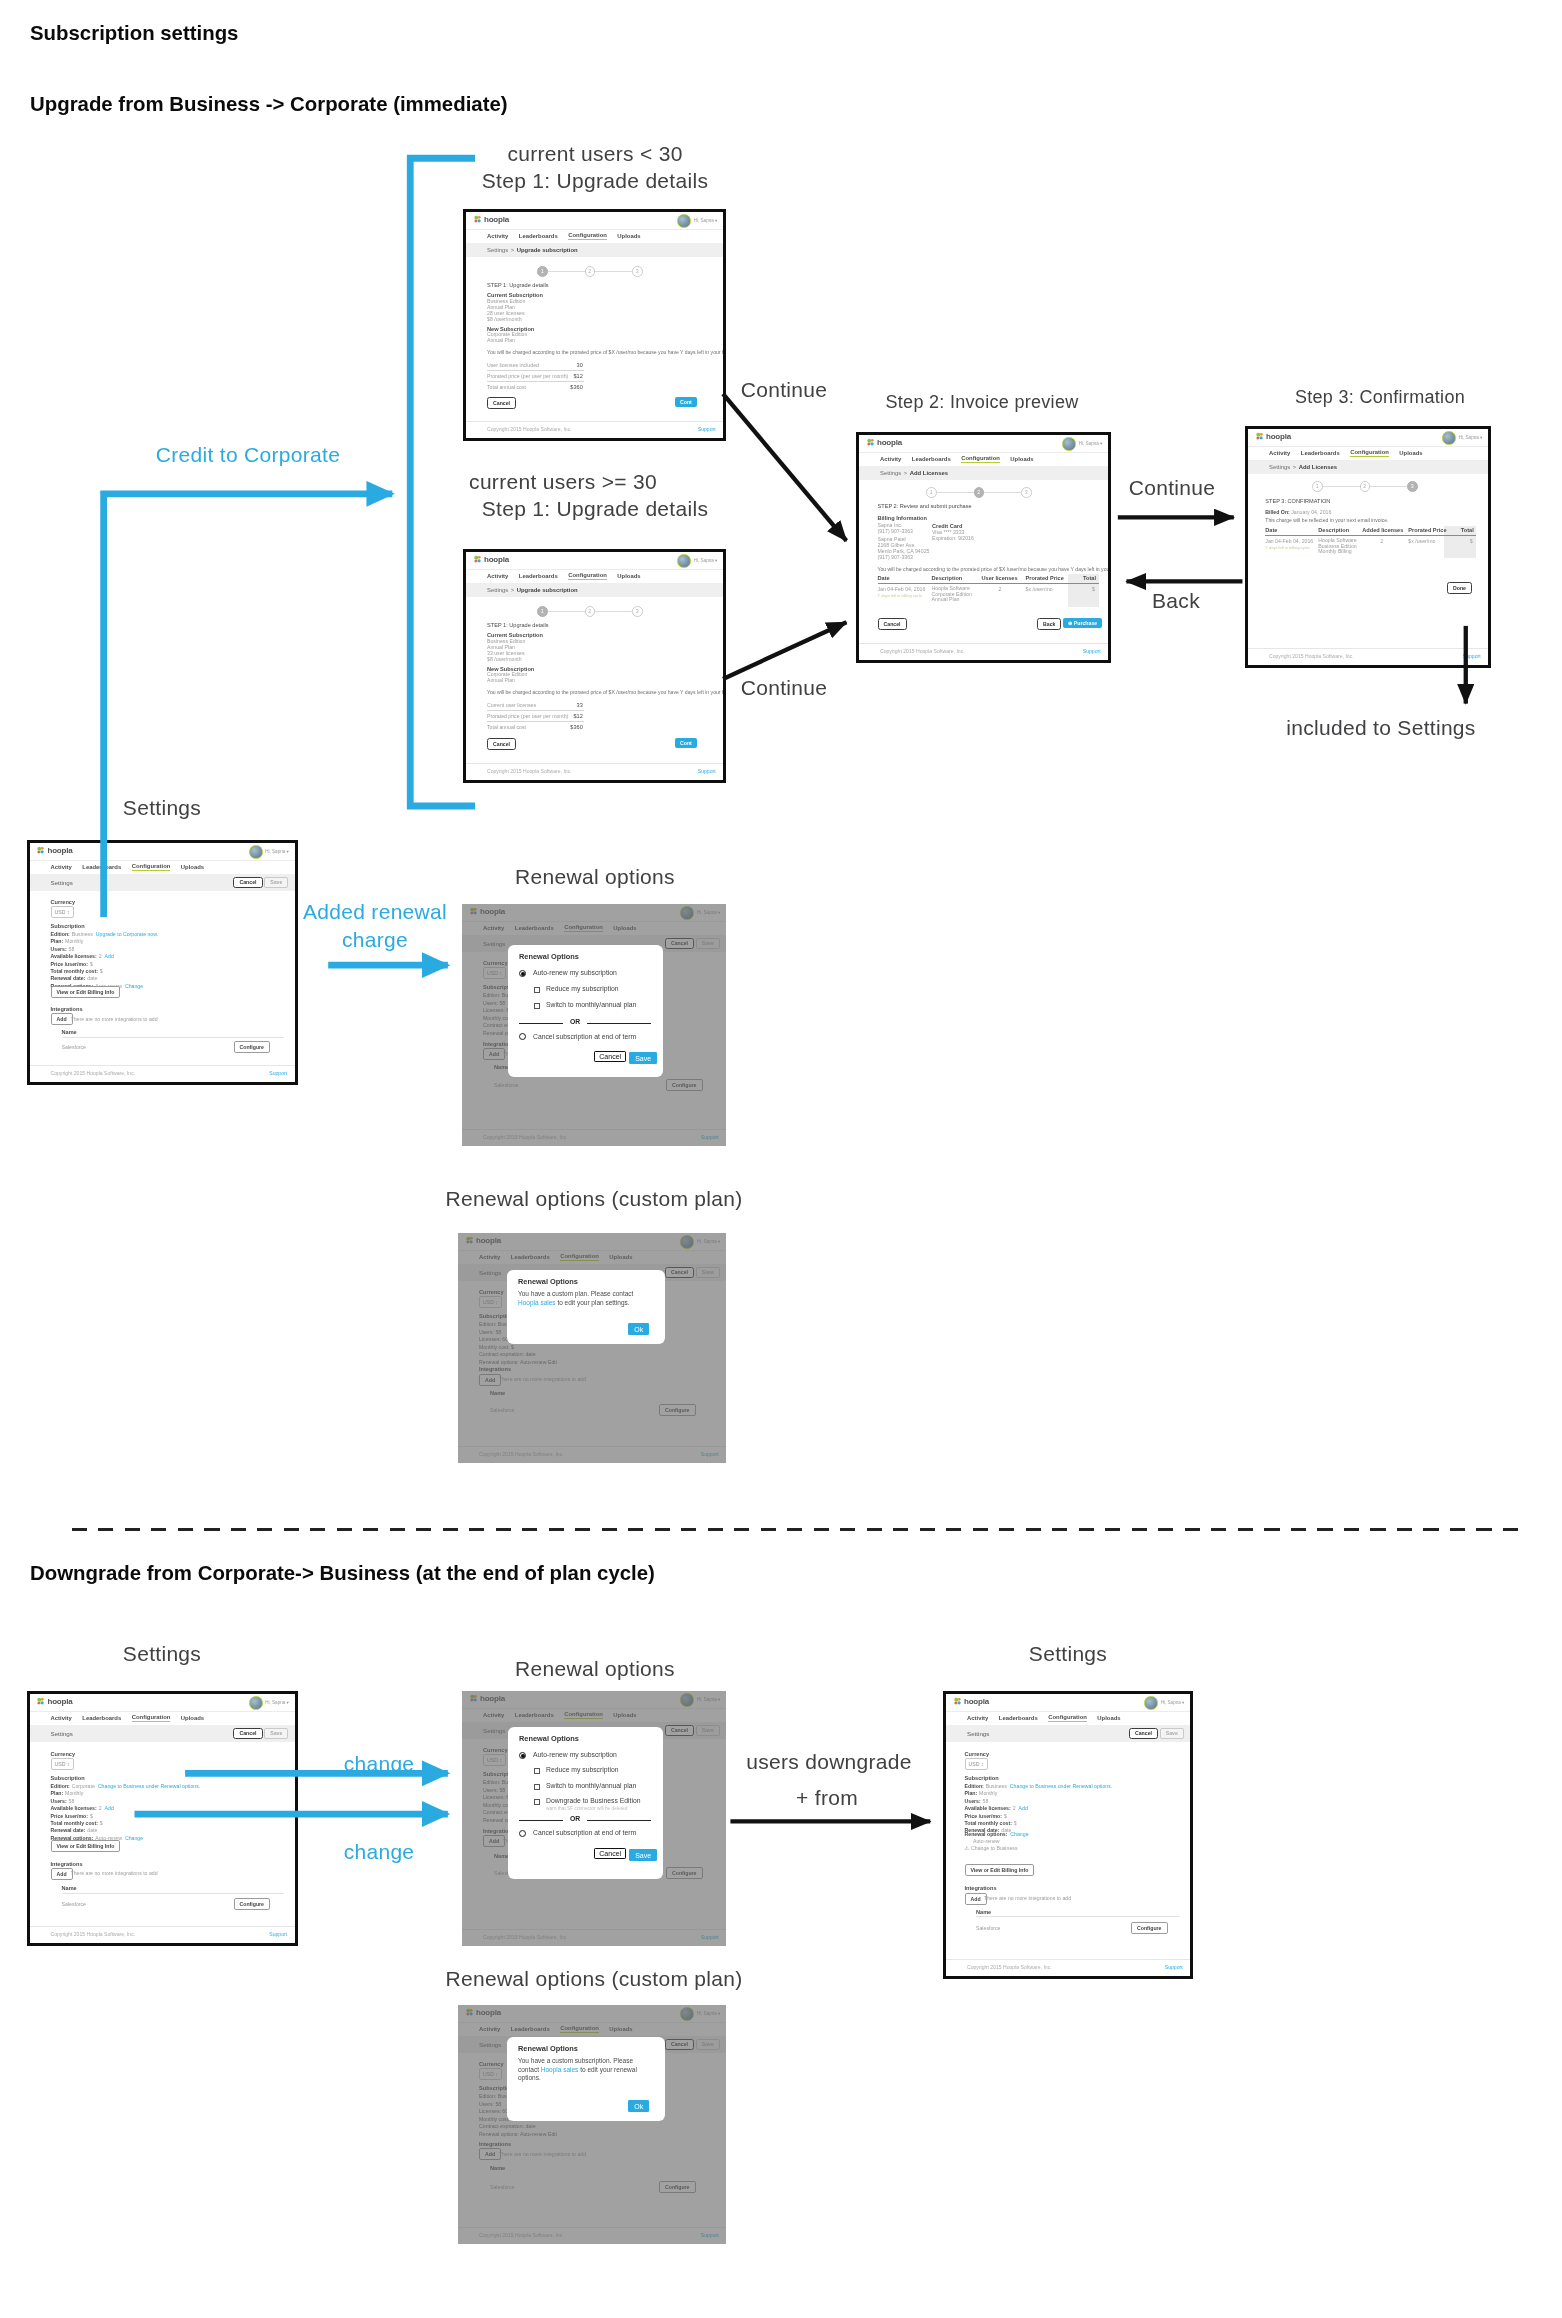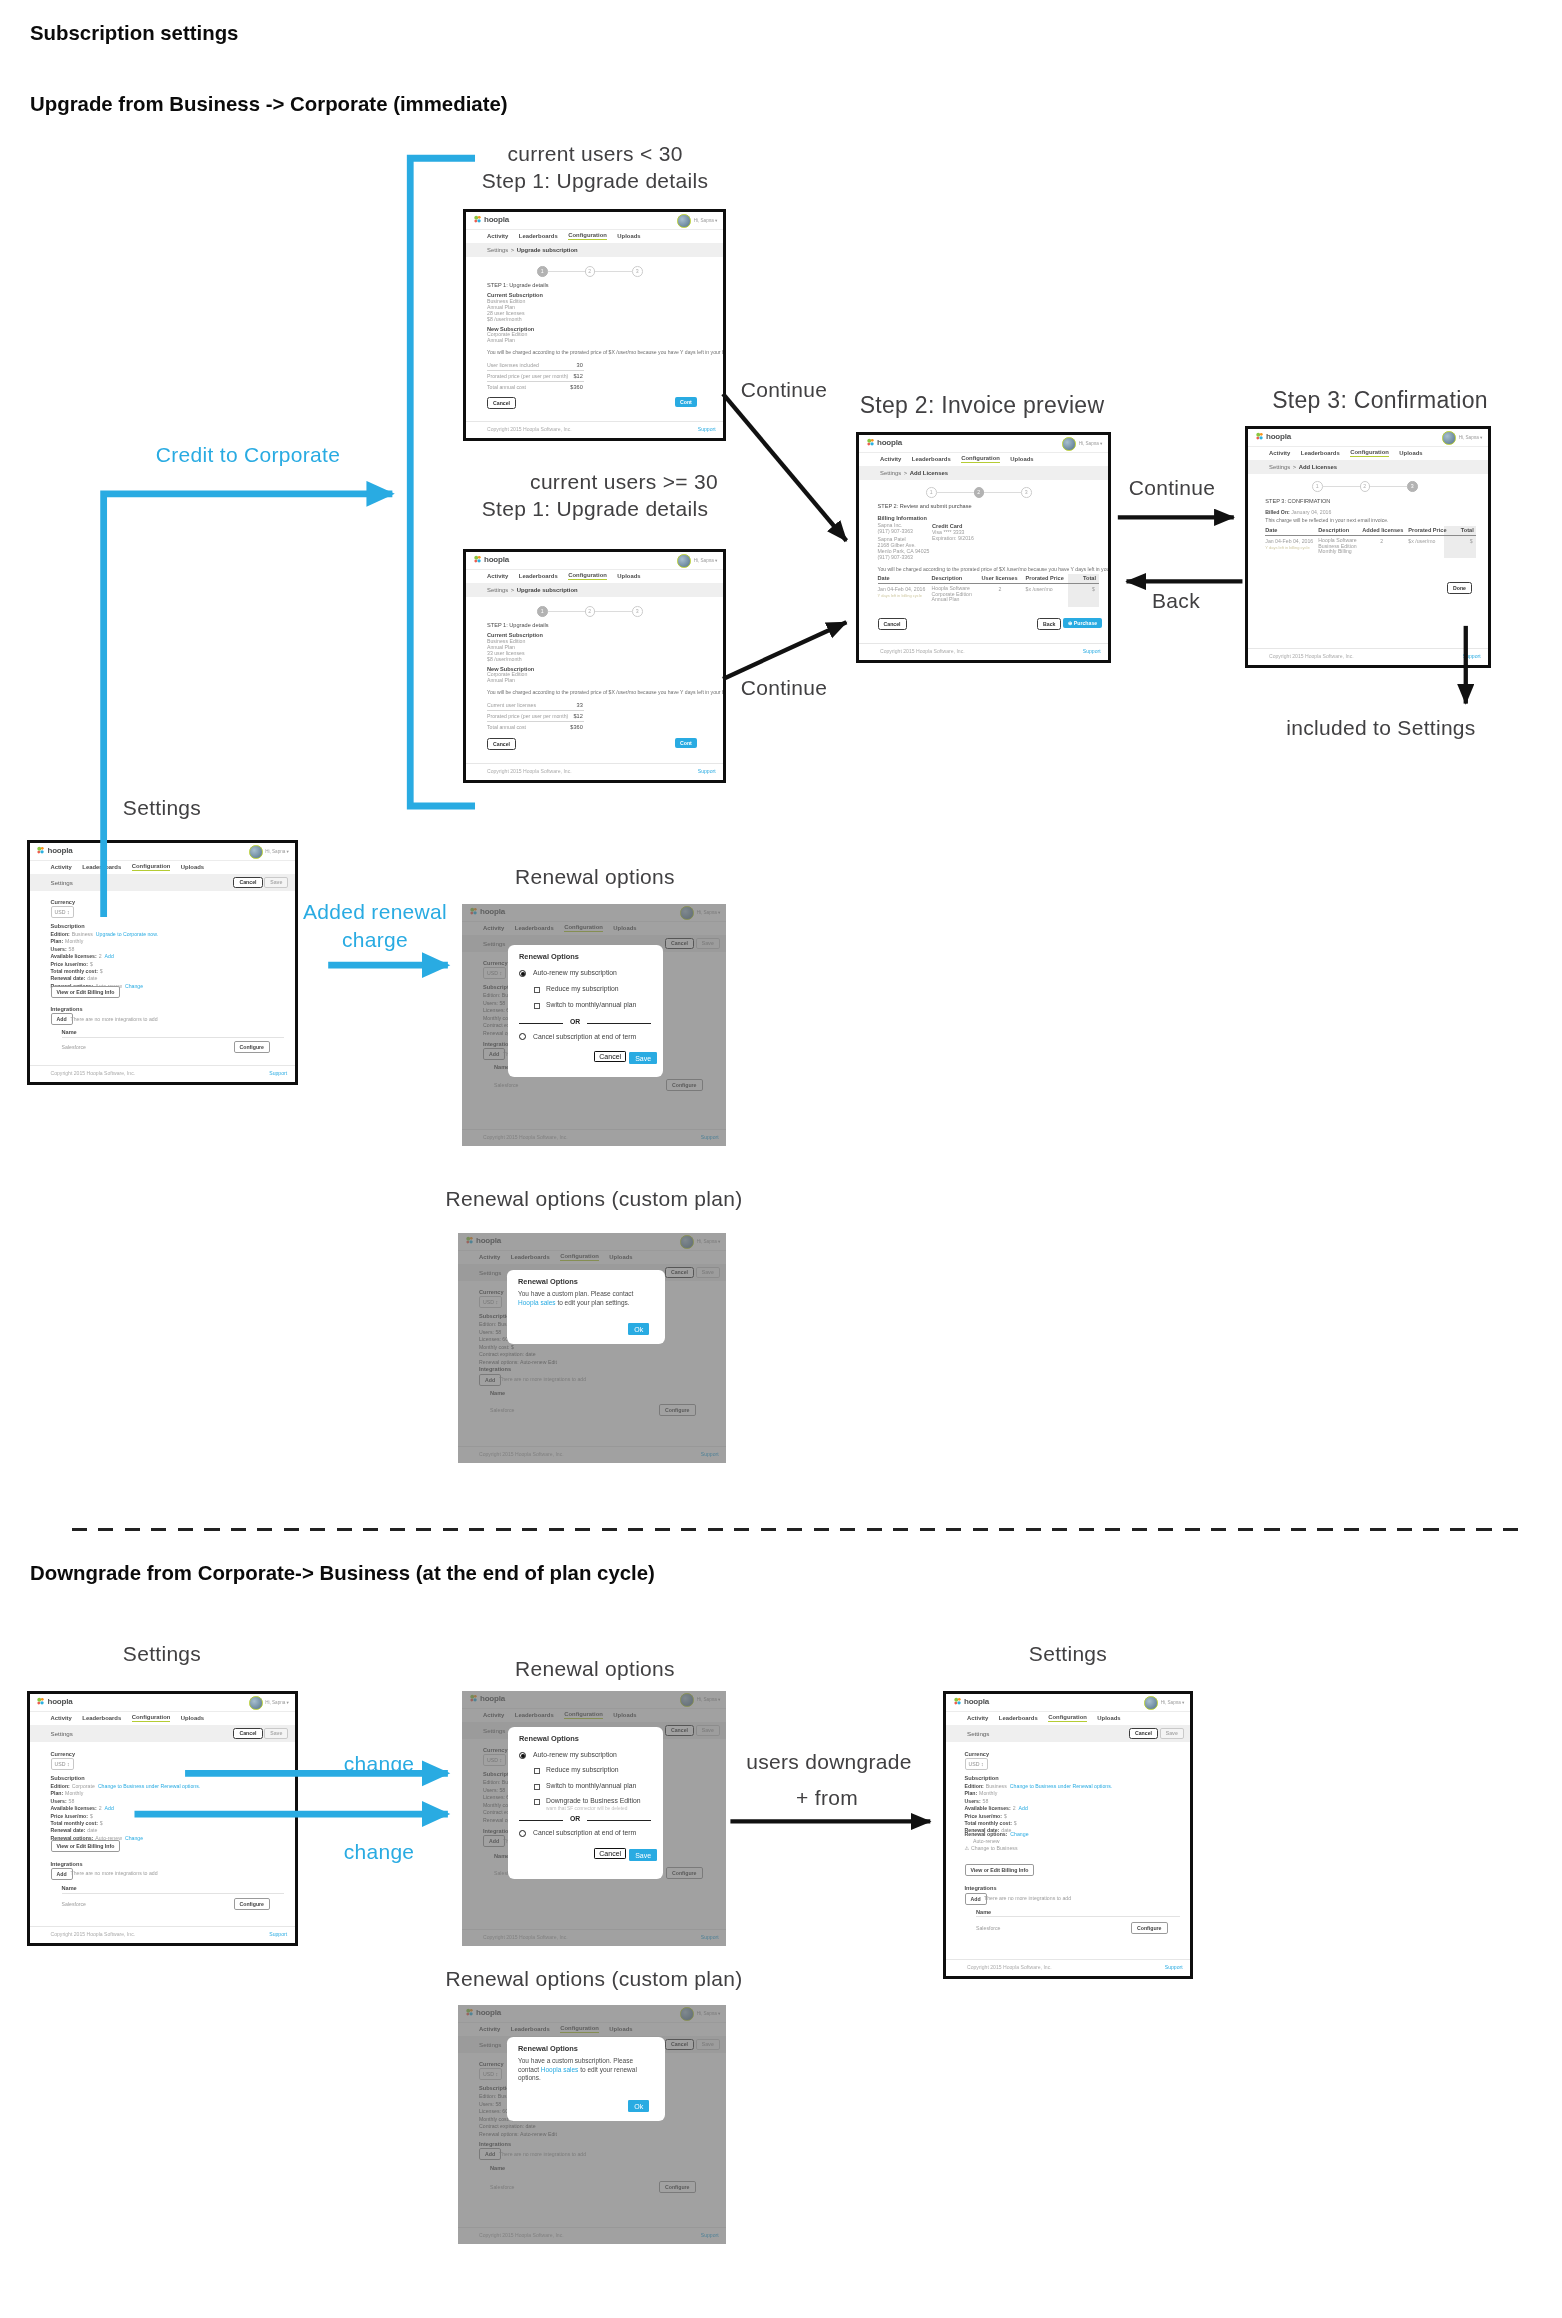--- a/index.html
+++ b/index.html
@@ -3,21 +3,21 @@
 <meta charset="utf-8">
 <style>
   html,body{margin:0;padding:0;background:#fff}
   #canvas{position:relative;width:1562px;height:2319px;background:#fff;font-family:Liberation Sans, sans-serif;overflow:hidden}
   .abs{position:absolute}
   
   .h1{position:absolute;font-size:20.4px;font-weight:bold;color:#0b0b0b;white-space:nowrap}
   .dash{position:absolute;height:3.1px;background:repeating-linear-gradient(90deg,#222 0 15px,transparent 15px 26.5px)}
   
   .flab{position:absolute;font-weight:300;color:#414042;white-space:nowrap;transform:translateX(-50%);letter-spacing:0.3px}
-  .f34{font-size:21px}.f37{font-size:23px}
+  .f34{font-size:21px}.f37{font-size:18px}
   .blab{color:#29abe2}
   
   .shot{position:absolute;background:#fff;border:3.1px solid #0e0e0e;box-sizing:border-box;overflow:hidden}
   .shot.nb{border:none}
   .sh-head{position:absolute;left:0;top:0;right:0;height:16.7px;border-bottom:0.6px solid #ececec;background:#fff}
   .logo{position:absolute;left:6.8px;top:3.1px;display:flex;align-items:center;gap:1.9px}
   .logo svg{width:9.3px;height:9.3px}
   .logo-t{font-size:8px;font-weight:bold;color:#4f5152;letter-spacing:-0.2px}
   .avatar{position:absolute;right:32px;top:1.9px;width:11.7px;height:11.7px;border-radius:50%;border:1.2px solid #b5cc34;background:radial-gradient(circle at 35% 35%,#a8c0cf,#52718a)}
   .greet{position:absolute;right:5.6px;top:6.2px;font-size:4.6px;color:#9b9b9b;white-space:nowrap}
@@ -77,21 +77,21 @@
 
 <div id="canvas">
 
   <div class="h1" style="left:30px;top:22px">Subscription settings</div>
   <div class="h1" style="left:30px;top:93px">Upgrade from Business -&gt; Corporate (immediate)</div>
   <div class="dash" style="left:72px;top:1528px;width:1447px"></div>
   <div class="h1" style="left:30px;top:1562px">Downgrade from Corporate-&gt; Business (at the end of plan cycle)</div>
 
   <div class="flab f34" style="left:595px;top:142px">current users &lt; 30</div>
   <div class="flab f34" style="left:595px;top:169px">Step 1: Upgrade details</div>
-  <div class="flab f34" style="left:624px;top:470px">current users &gt;= 30</div>
+  <div class="flab f34" style="left:563px;top:470px">current users &gt;= 30</div>
   <div class="flab f34" style="left:595px;top:497px">Step 1: Upgrade details</div>
   <div class="flab f37" style="left:982px;top:392px">Step 2: Invoice preview</div>
   <div class="flab f37" style="left:1380px;top:387px">Step 3: Confirmation</div>
   <div class="flab f34" style="left:784px;top:378px">Continue</div>
   <div class="flab f34" style="left:784px;top:676px">Continue</div>
   <div class="flab f34" style="left:1172px;top:476px">Continue</div>
   <div class="flab f34" style="left:1176px;top:589px">Back</div>
   <div class="flab f34" style="left:1381px;top:716px">included to Settings</div>
   <div class="flab f34 blab" style="left:248px;top:443px">Credit to Corporate</div>
   <div class="flab f34" style="left:162px;top:796px">Settings</div>

